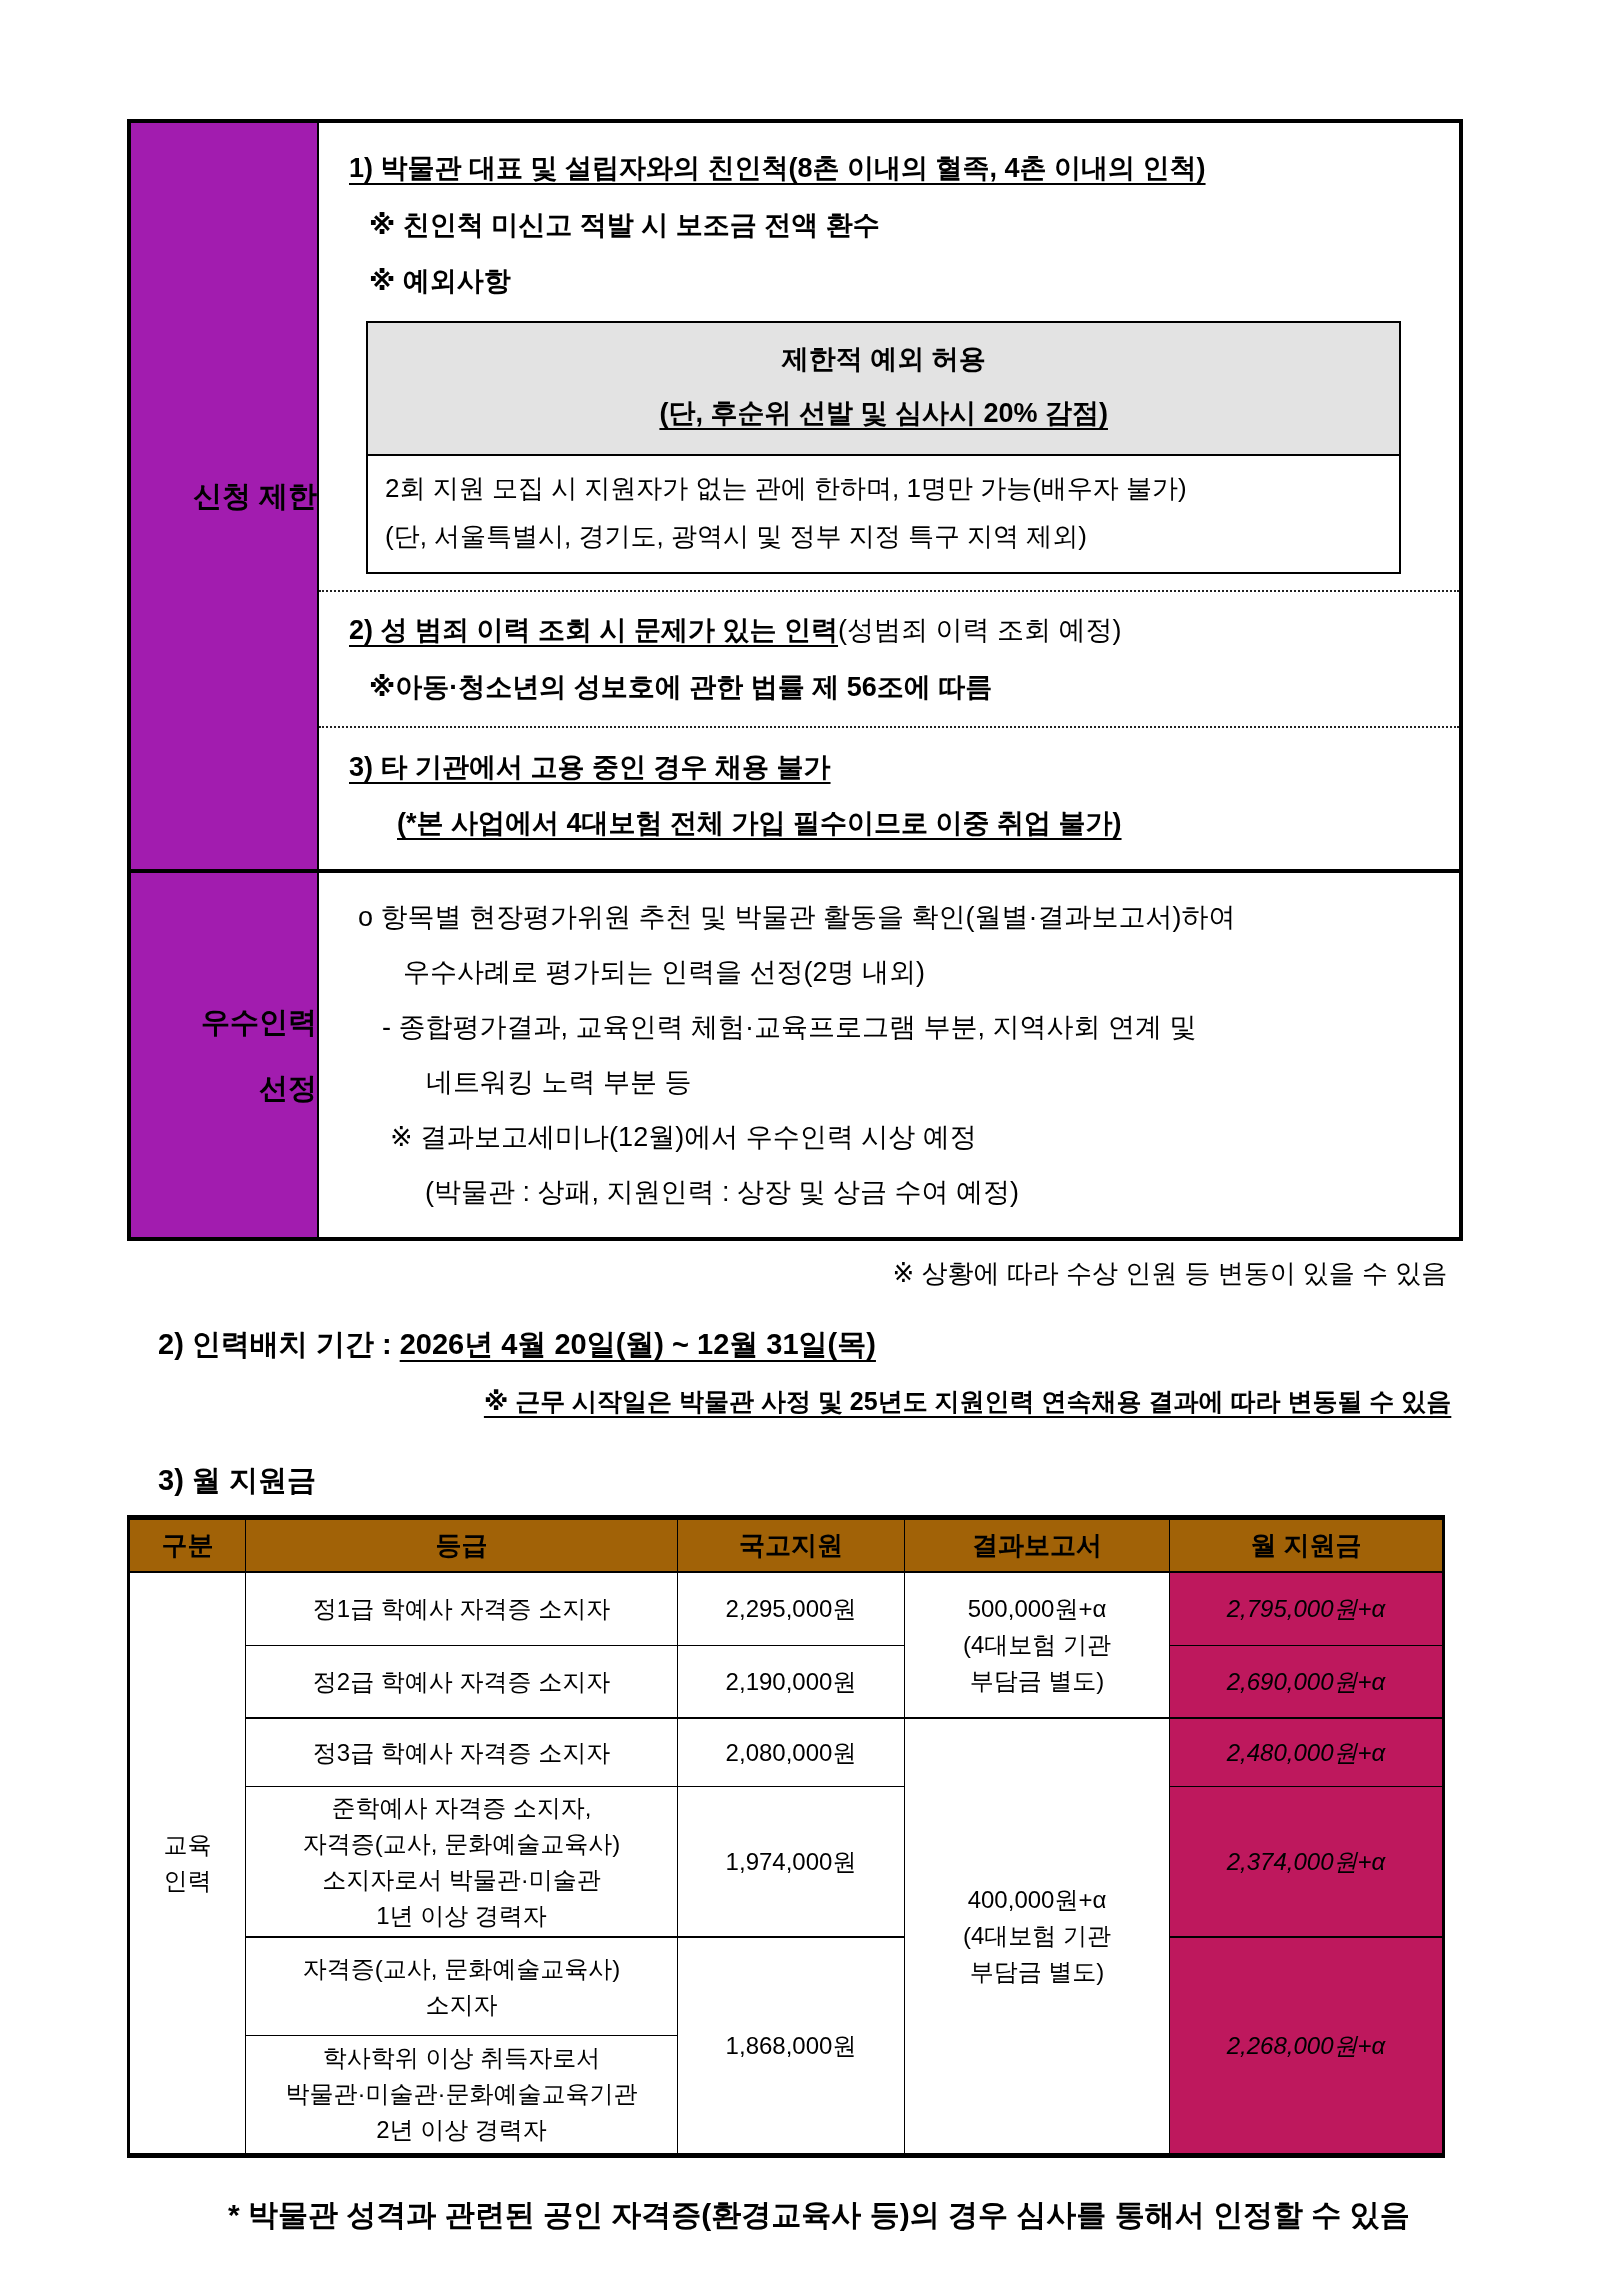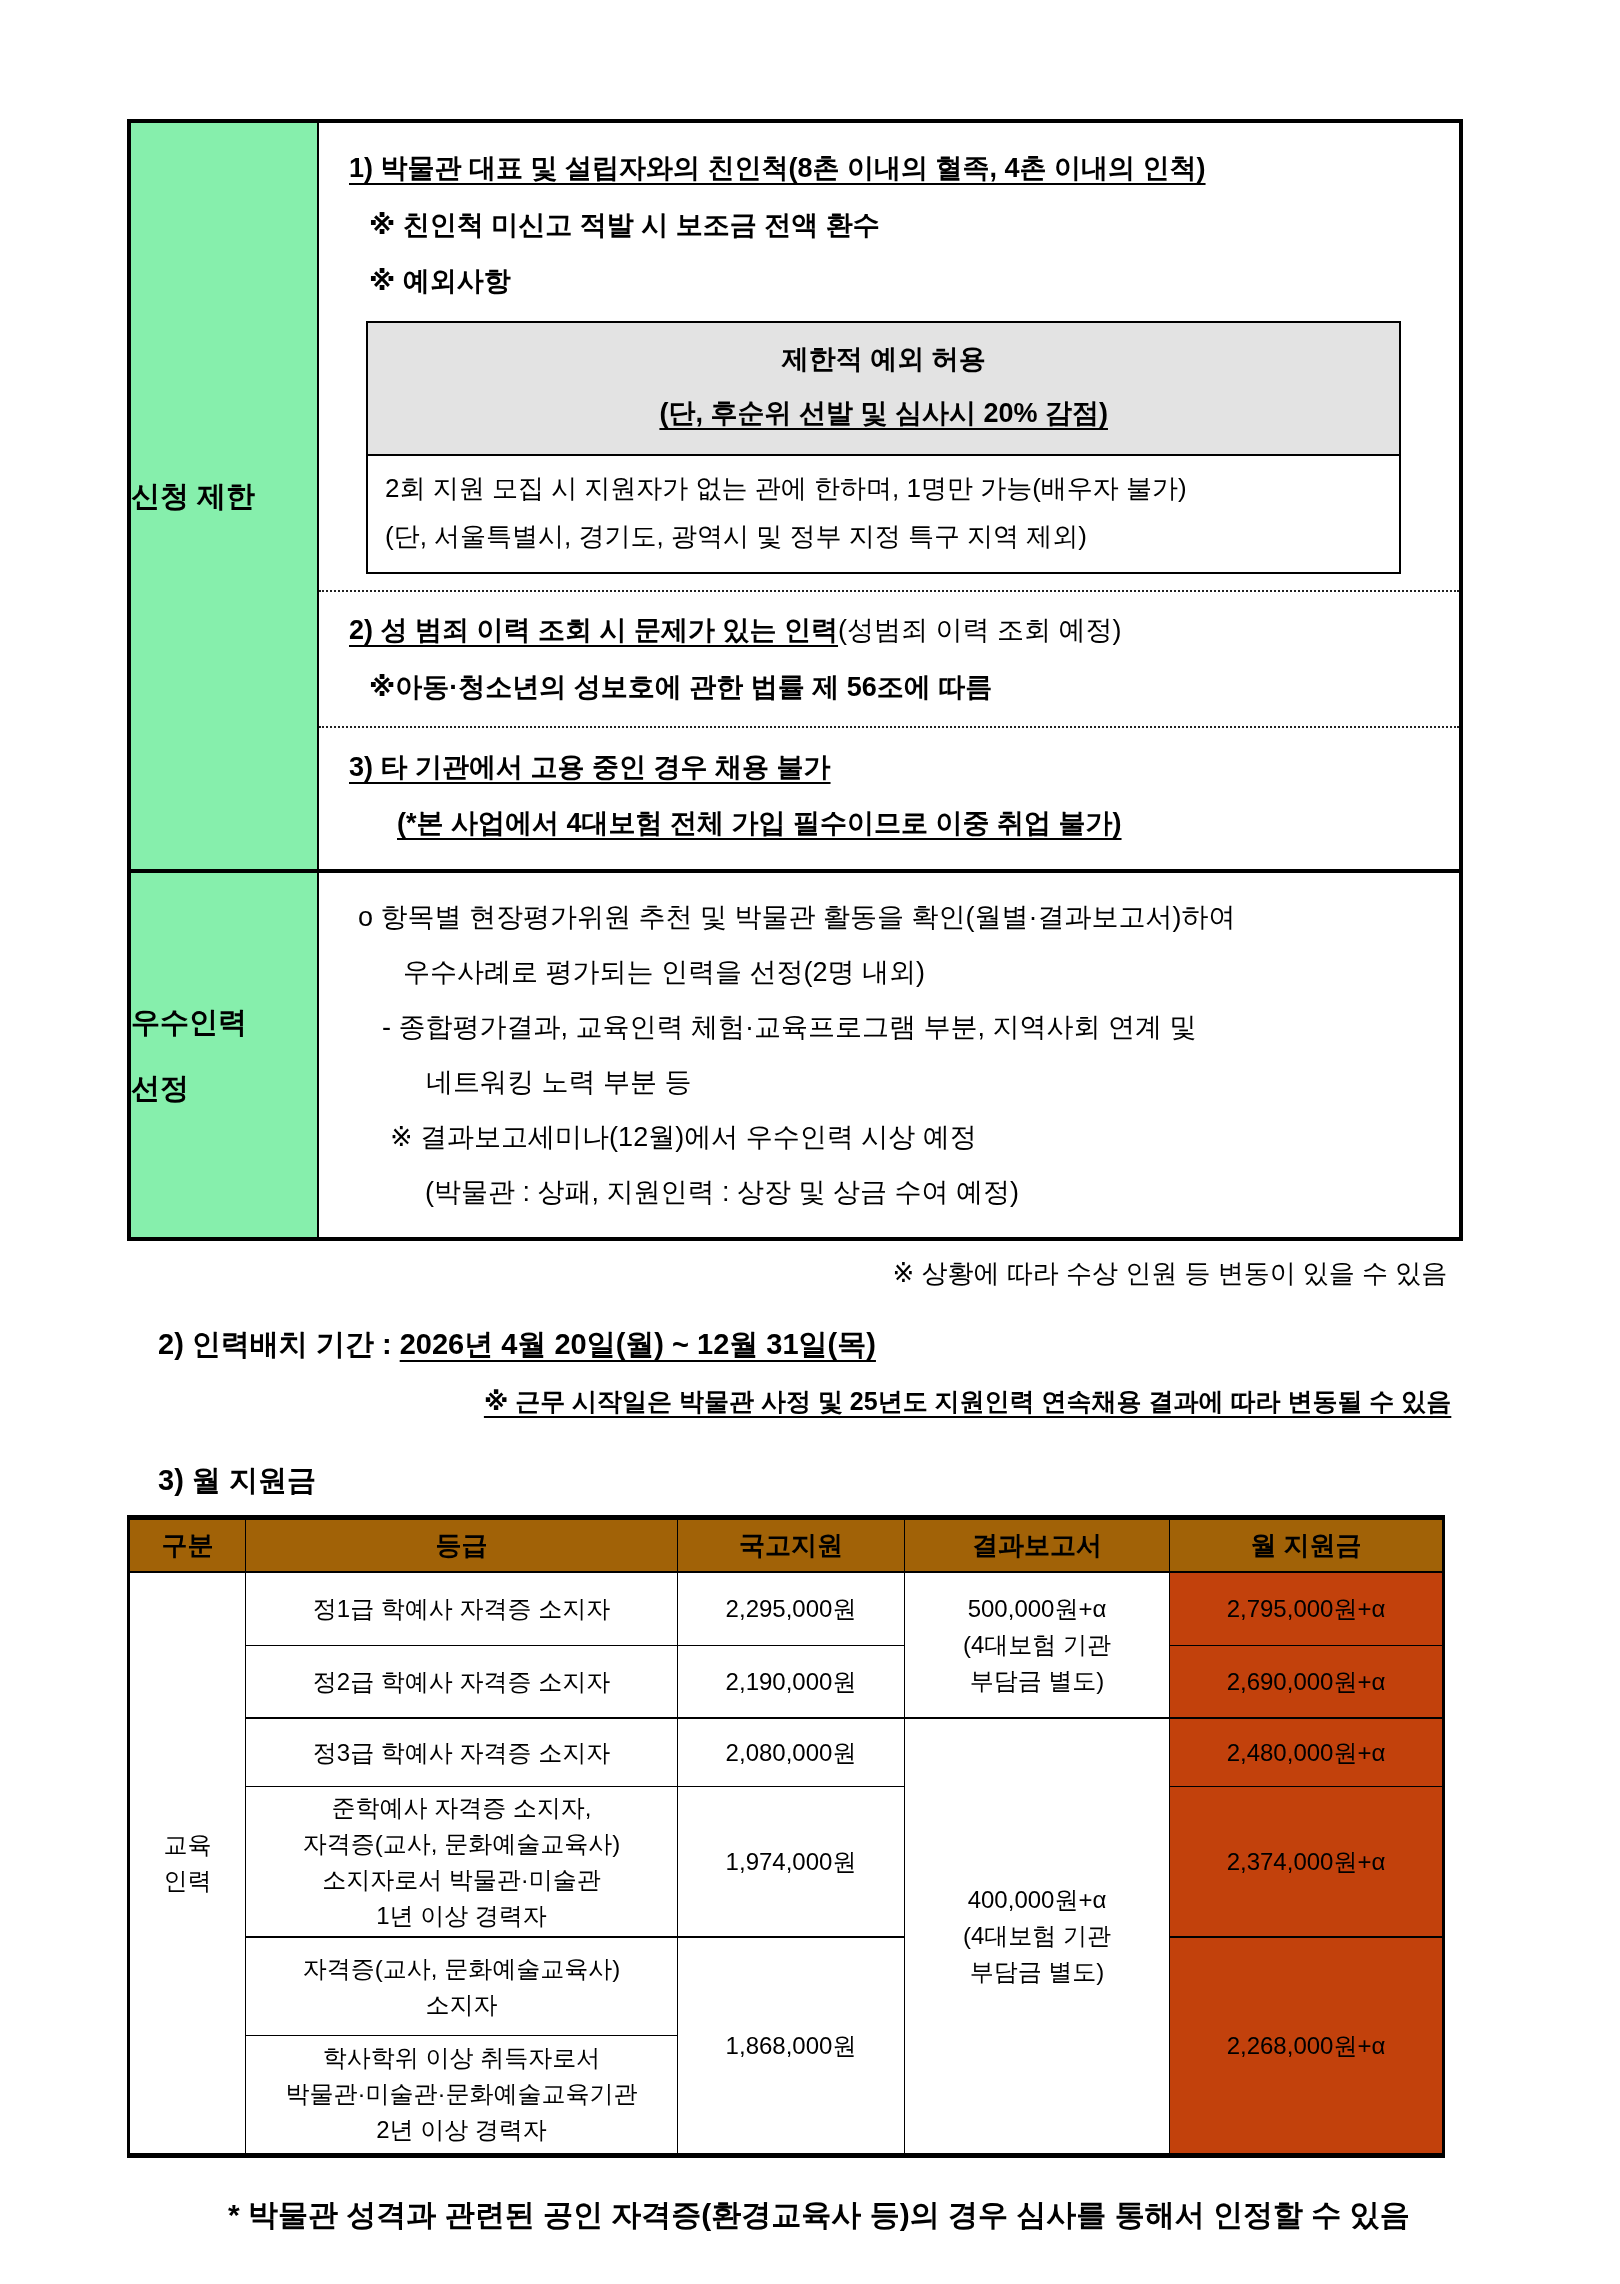--- a/index.html
+++ b/index.html
@@ -19,25 +19,25 @@
 
   
   table.t1 {
     border-collapse: collapse;
     width: 1336px;
     table-layout: fixed;
     border: 4.6px solid #000;
   }
   table.t1 th.hd {
     width: 189px;
-    background: #86efac;
+    background: #a21caf;
     border-right: 2px solid #000;
     font-size: 29px;
     font-weight: 700;
-    text-align: left;
+    text-align: right;
     vertical-align: middle;
     white-space: pre-line;
     line-height: 2.3;
     padding: 0;
   }
   table.t1 tr.sec1 { border-bottom: 4.6px solid #000; }
   table.t1 td.cnt {
     vertical-align: top;
     padding: 6.5px 19.6px 6.5px 21px;
   }
@@ -133,21 +133,21 @@
     line-height: 1.5;
     padding: 2.6px 3.9px;
   }
   table.t2 th {
     background: #a16207;
     font-weight: 700;
     font-size: 26px;
     height: 55px;
     border-bottom: 2px solid #000;
   }
-  table.t2 td.lav { background: #c2410c; }
+  table.t2 td.lav { background: #be185d; font-style: italic; }
   table.t2 td.gt  { border-top: 2.6px solid #000; }
   tr.h1r { height: 73px; }
   tr.h2r { height: 73px; }
   tr.h3r { height: 68px; }
   tr.h4r { height: 151px; }
   tr.h5r { height: 98px; }
   tr.h6r { height: 120px; }
   .pre { white-space: pre-line; }
   td.catcell { line-height: 1.5; font-size: 25px; }
 

